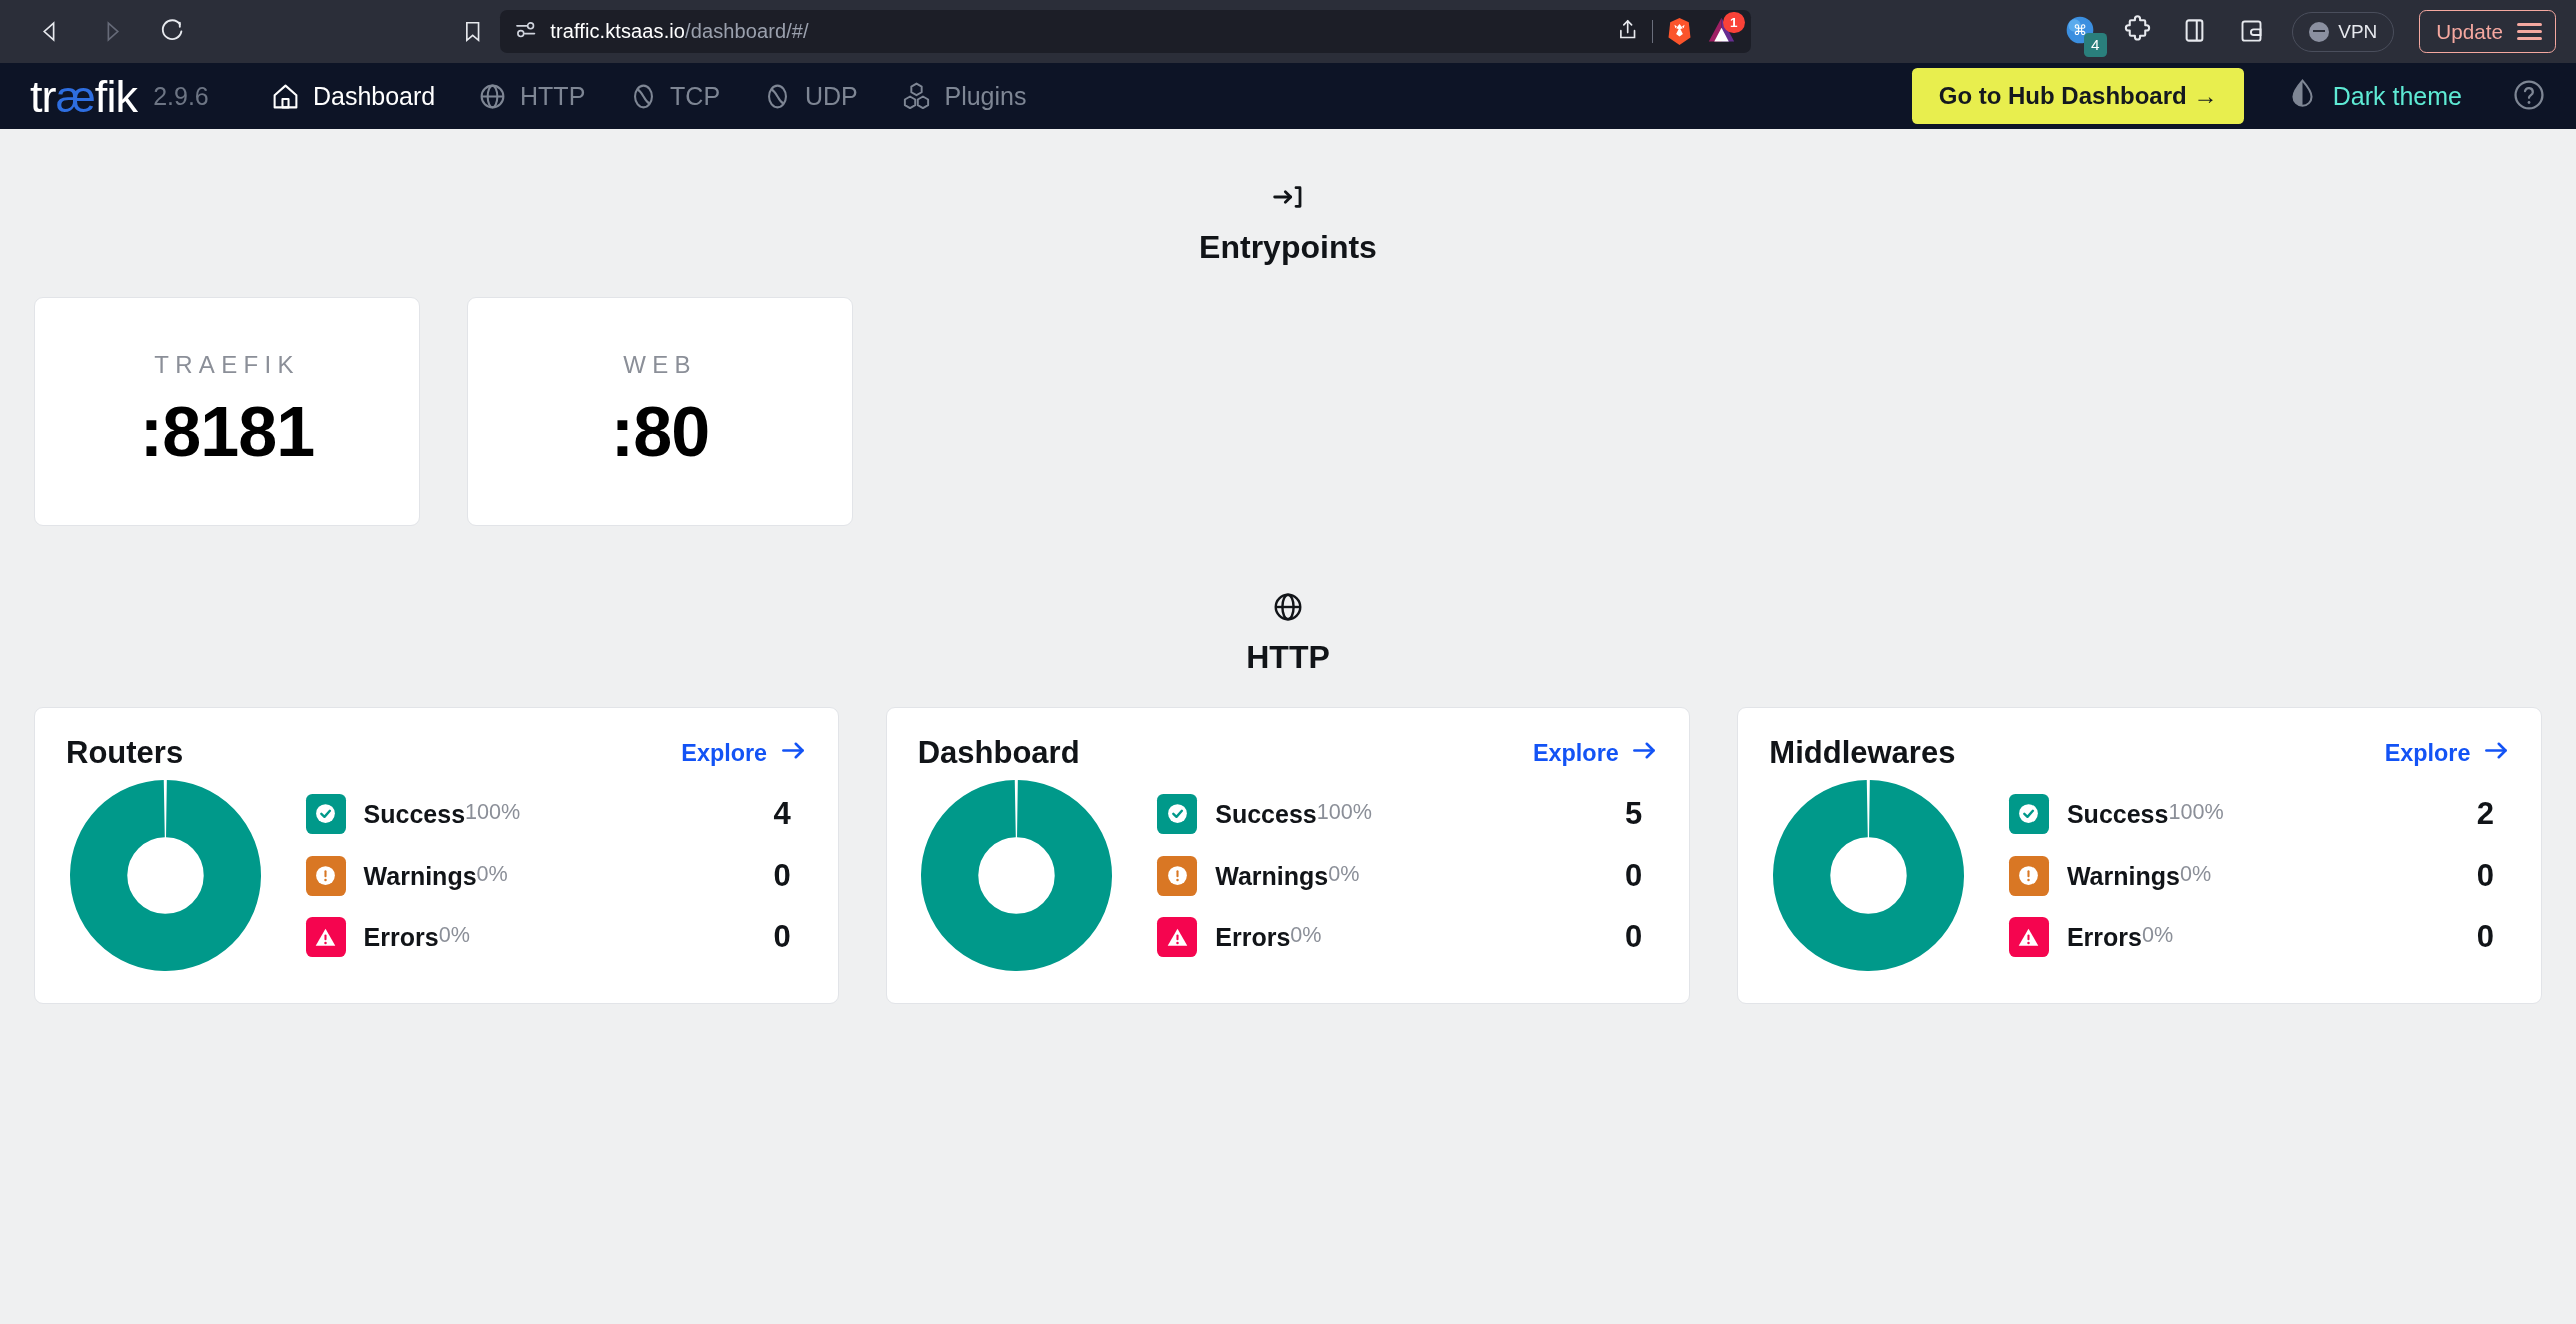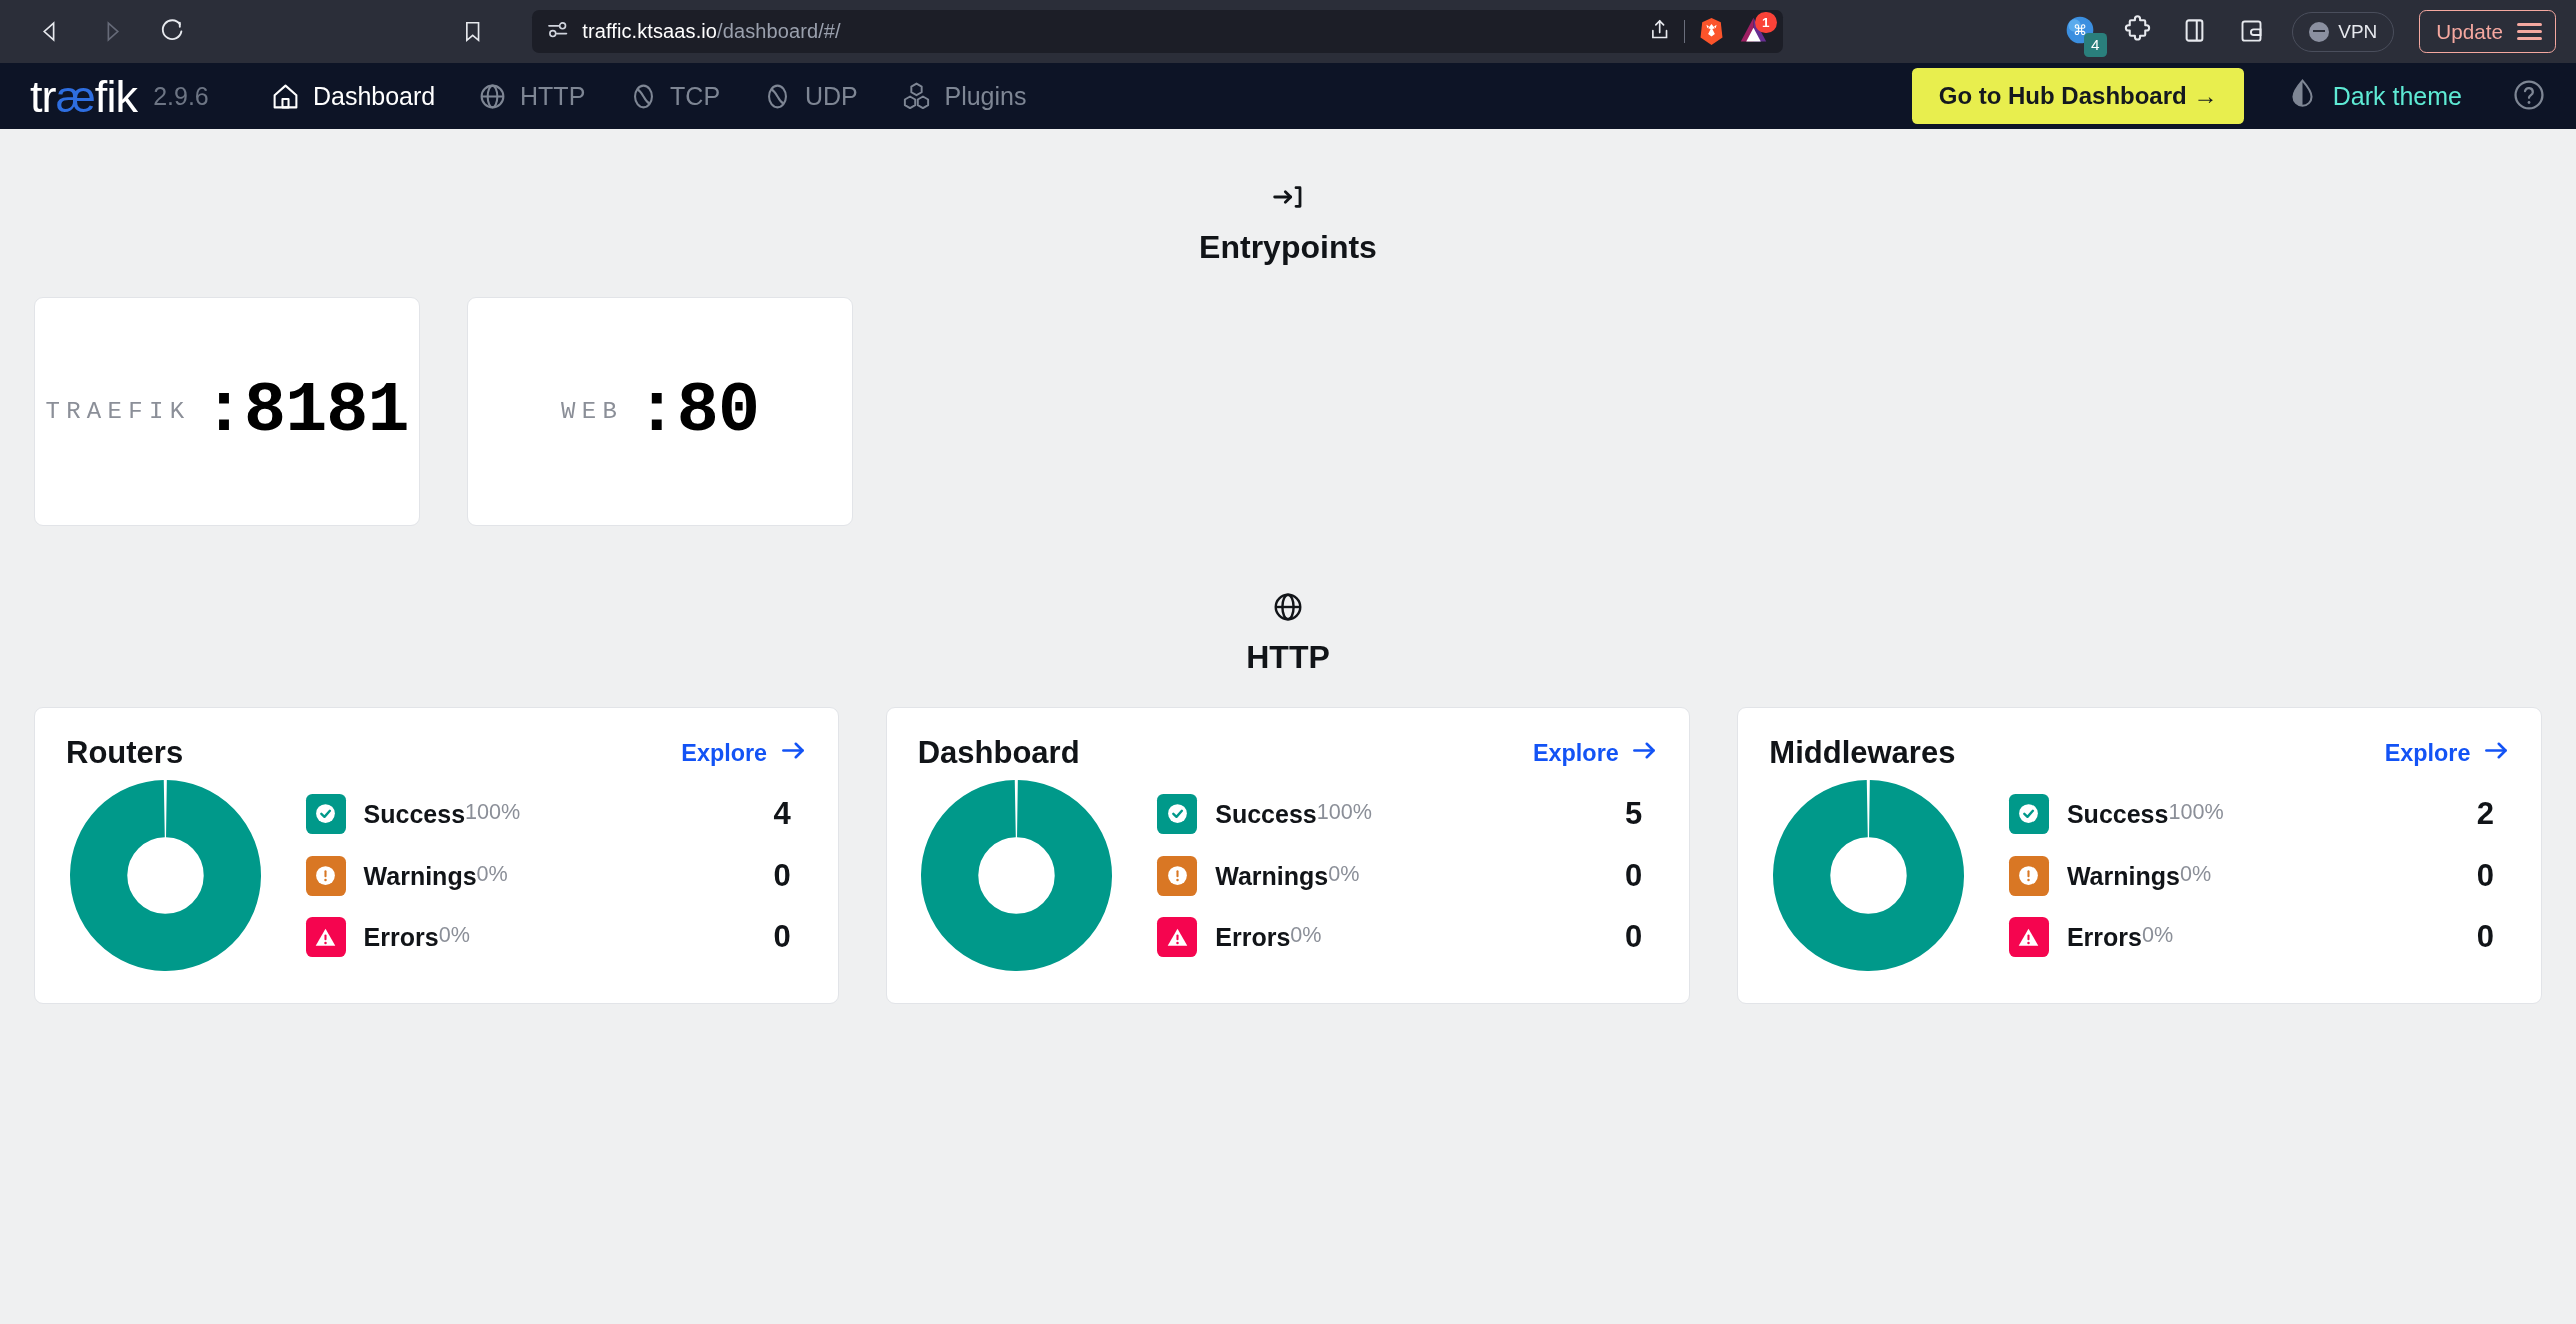--- a/index.html
+++ b/index.html
@@ -34,21 +34,20 @@
     display: flex; align-items: center; gap: 16px;
   }
   .bookmark-icon { color: #e7e9ee; display:flex; }
   .urlbar {
     width: 1251px; height: 43px;
     background: #1c1e27;
     border-radius: 7.2px;
     display: flex; align-items: center;
     padding: 0 14.4px;
     gap: 12.6px;
-    margin-left: 32px;
   }
   .url-text {
     font-size: 20px;
     color: #ffffff;
     letter-spacing: 0.1px;
     white-space: nowrap;
   }
   .url-text .dim { color: #9aa0ad; }
   .urlbar-right { margin-left: auto; display:flex; align-items:center; gap: 12.6px; }
   .vsep { width: 1.8px; height: 23.4px; background: #6a6e7c; }
@@ -141,24 +140,23 @@
     flex-direction: column;
   }
   .section-head .sh-icon { display: flex; color: #111418; }
 
   .entry-cards { display: flex; gap: 47px; }
   .entry-card {
     width: 386px; height: 229px;
     background: #ffffff;
     border: 0.9px solid #e2e4e8;
     border-radius: 9px;
-    display: flex; flex-direction: row;
+    display: flex; flex-direction: column;
     align-items: center; justify-content: center;
     gap: 12.6px;
-    font-family: Liberation Mono, monospace;
   }
   .entry-name {
     font-size: 24px; color: #8b8f98;
     letter-spacing: 6.3px; text-transform: uppercase;
   }
   .entry-port { font-size: 70px; font-weight: bold; color: #000; letter-spacing: -0.9px; }
 
   .http-section { margin-top: 65px; }
 
   .http-cards { display: flex; gap: 47px; }

